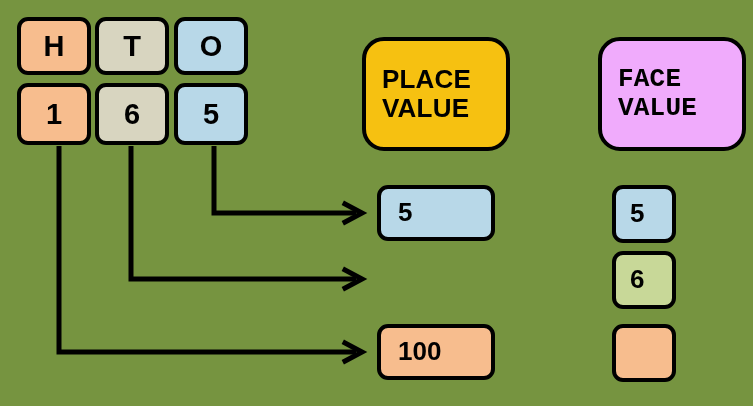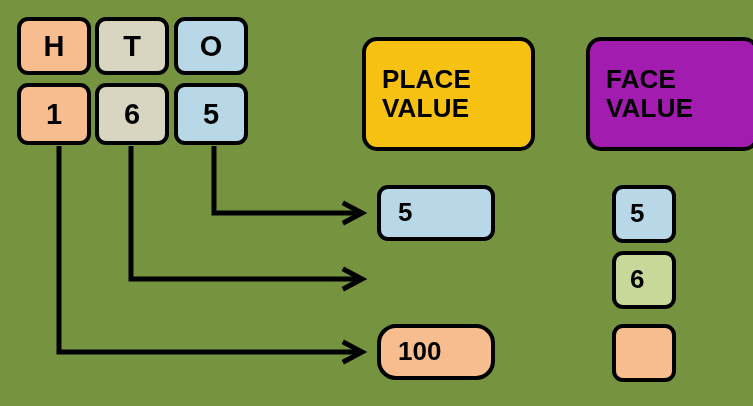--- a/index.html
+++ b/index.html
@@ -41,26 +41,26 @@
   
   .digit {
     width: 74px;
     height: 62px;
     justify-content: center;
     font-size: 29px;
     border-radius: 11px;
   }
   
   .header-box {
-    width: 173px;
+    width: 148px;
     height: 114px;
     justify-content: flex-start;
     padding-left: 16px;
     font-size: 26px;
-    border-radius: 15px;
+    border-radius: 22px;
     letter-spacing: 0.2px;
   }
   
   .pv-box {
     width: 118px;
     height: 56px;
     justify-content: flex-start;
     padding-left: 17px;
     font-size: 26px;
     border-radius: 11px;
@@ -109,23 +109,23 @@
   <div class="box hto" style="left:17px; top:17px; background:#f7bd8e;">H</div>
   <div class="box hto" style="left:95px; top:17px; background:#d8d5c0;">T</div>
   <div class="box hto" style="left:174px; top:17px; background:#b8d8e8;">O</div>
 
   <div class="box digit" style="left:17px; top:83px; background:#f7bd8e;">1</div>
   <div class="box digit" style="left:95px; top:83px; background:#d8d5c0;">6</div>
   <div class="box digit" style="left:174px; top:83px; background:#b8d8e8;">5</div>
 
   <div class="box header-box" style="left:362px; top:37px; background:#f6c111;">PLACE
 VALUE</div>
-  <div class="box header-box" style="left:586px; top:37px; background:#a21caf;">FACE
+  <div class="box header-box" style="left:598px; top:37px; background:#f0abfc;font-family:Liberation Mono, monospace;">FACE
 VALUE</div>
 
   <div class="box pv-box" style="left:377px; top:185px; background:#b8d8e8;">5</div>
-  <div class="box pv-box" style="left:377px; top:324px; background:#f7bd8e;border-radius:19px;">100</div>
+  <div class="box pv-box" style="left:377px; top:324px; background:#f7bd8e;">100</div>
 
   <div class="box fv-box" style="left:612px; top:185px; background:#b8d8e8;">5</div>
   <div class="box fv-box" style="left:612px; top:251px; background:#c8d898;">6</div>
   <div class="box fv-box" style="left:612px; top:324px; background:#f7bd8e;"></div>
 
 </div>
 
 </body></html>

